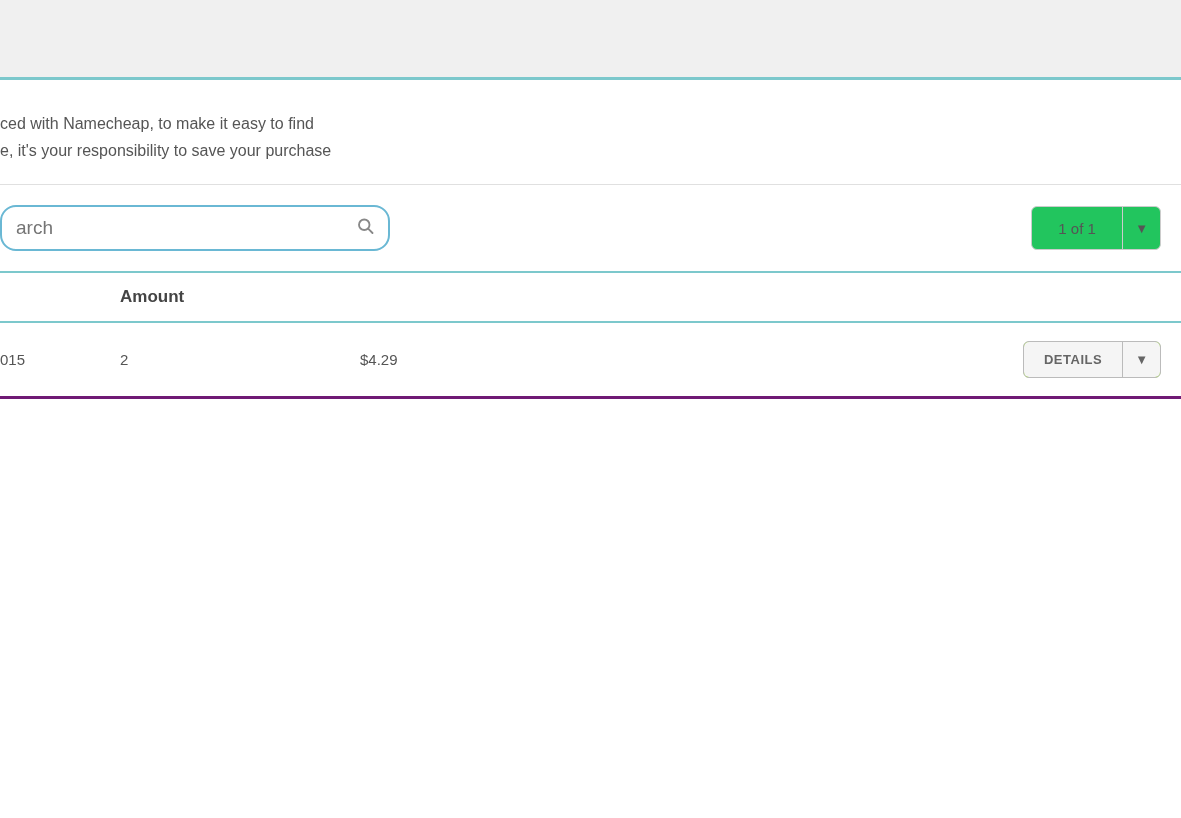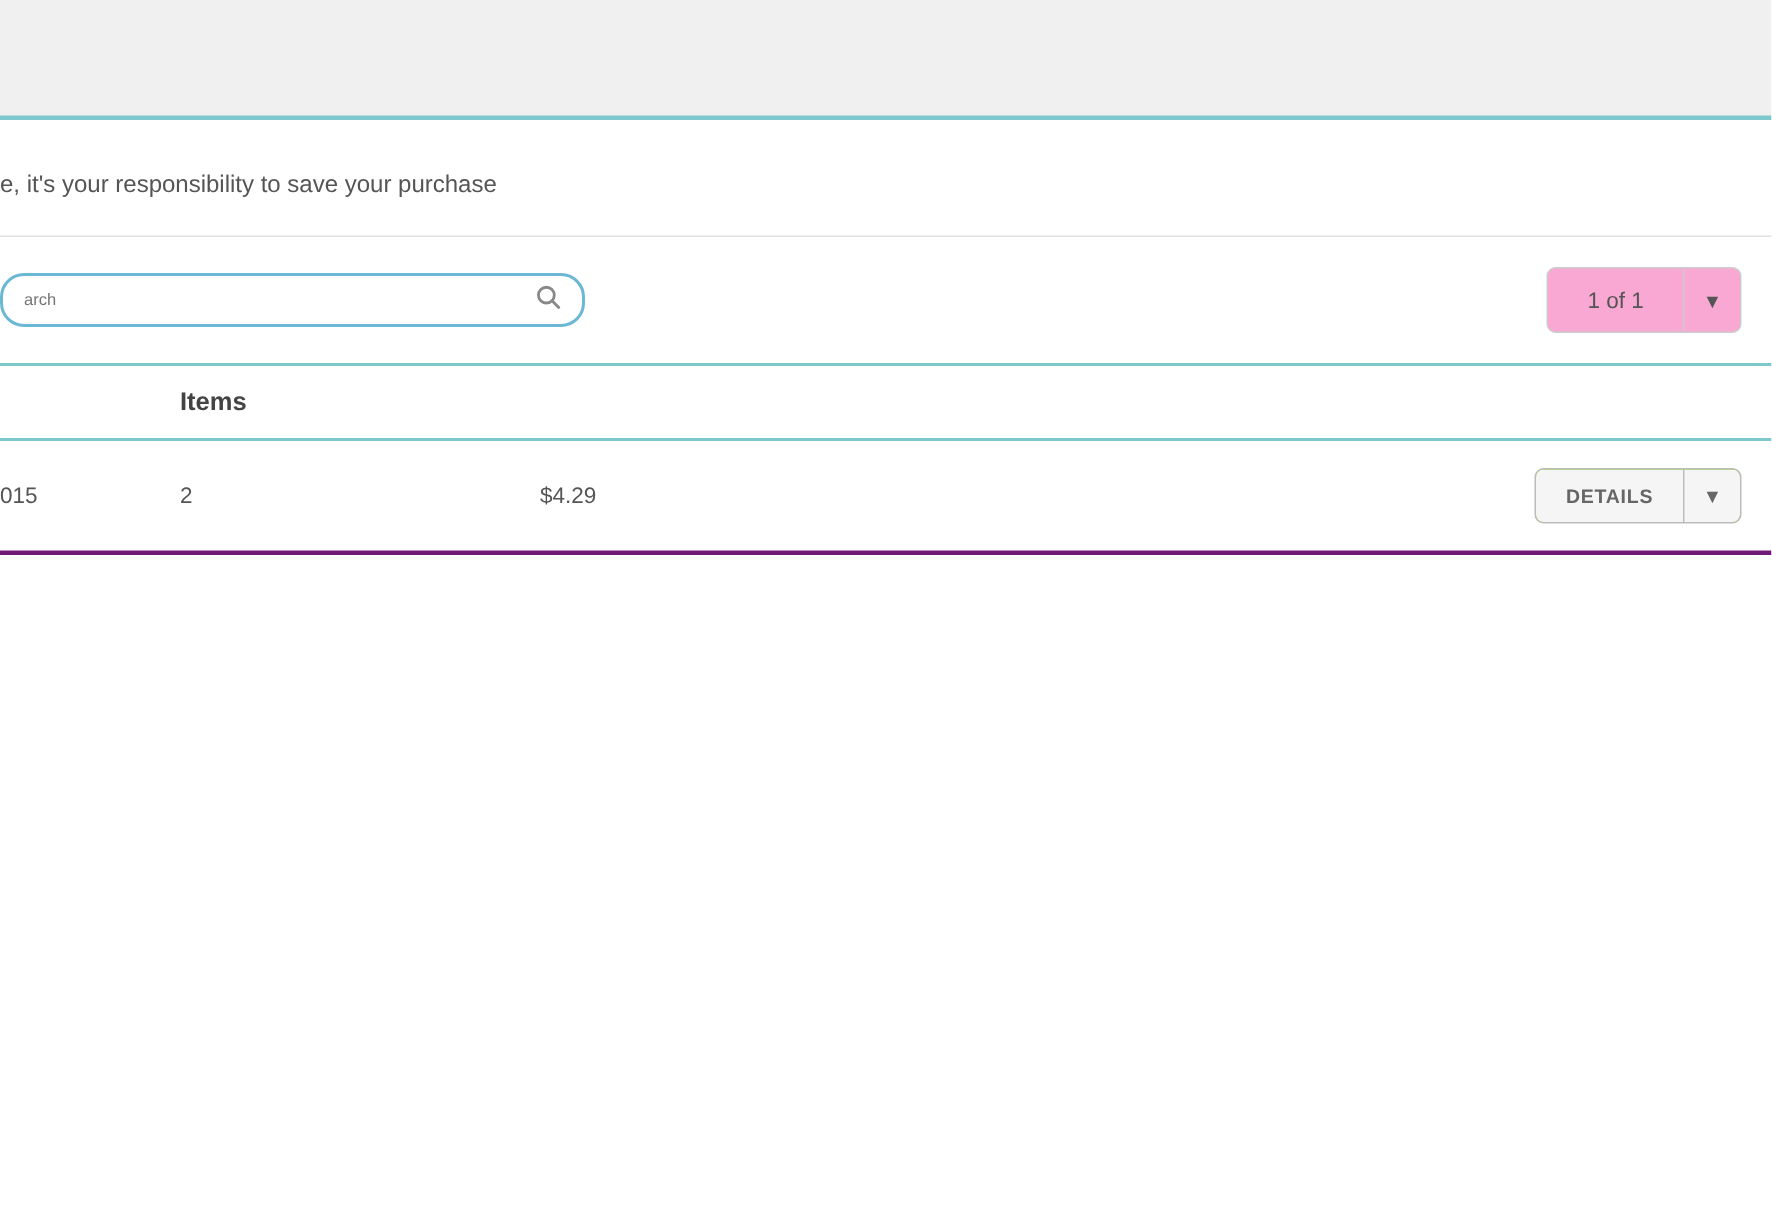--- a/index.html
+++ b/index.html
@@ -43,21 +43,21 @@
     .search-wrapper {
       position: relative;
       width: 390px;
     }
 
     .search-input {
       width: 100%;
       padding: 10px 44px 10px 14px;
       border: 2px solid #6ab8d4;
       border-radius: 16px;
-      font-size: 11px;
+      font-size: 19px;
       color: #666;
       outline: none;
       background: #fff;
     }
 
     .search-icon-btn {
       position: absolute;
       right: 10px;
       top: 50%;
       transform: translateY(-50%);
@@ -67,21 +67,21 @@
       color: #888;
       font-size: 18px;
       padding: 2px 6px;
     }
 
     .pagination-dropdown {
       display: flex;
       align-items: center;
       border: 1px solid #ccc;
       border-radius: 6px;
-      background: #f9a8d4;
+      background: #22c55e;
       overflow: hidden;
       height: 44px;
       min-width: 130px;
     }
 
     .pagination-label {
       padding: 0 16px;
       font-size: 15px;
       color: #555;
       flex: 1;
@@ -208,20 +208,21 @@
   </style>
 </head>
 <body>
 
 <div class="top-bar"></div>
 
 <div class="content-area">
 
   <div class="description-section">
     <div class="description-text">
+      <p>ced with Namecheap, to make it easy to find</p>
       <p>e, it's your responsibility to save your purchase</p>
     </div>
   </div>
 
   <div class="toolbar-section">
 
     <div class="search-wrapper">
       <input class="search-input" type="text" placeholder="arch" style="">
       <button class="search-icon-btn">
         <svg width="18" height="18" viewBox="0 0 24 24" fill="none" stroke="#888" stroke-width="2.5" stroke-linecap="round" stroke-linejoin="round">
@@ -233,21 +234,21 @@
 
     <div class="pagination-dropdown">
       <span class="pagination-label">1 of 1</span>
       <span class="pagination-arrow">▼</span>
     </div>
 
   </div>
 
   <div class="table-header-row">
     <div class="col-order"></div>
-    <div class="col-items col-header">Items</div>
+    <div class="col-items col-header">Amount</div>
     <div class="col-actions"></div>
   </div>
 
   <div class="data-row">
     <div class="cell-order">015</div>
     <div class="cell-items">2</div>
     <div class="cell-amount">$4.29</div>
     <div class="cell-actions">
       <div class="details-btn-group">
         <button class="details-btn-main">DETAILS</button>

